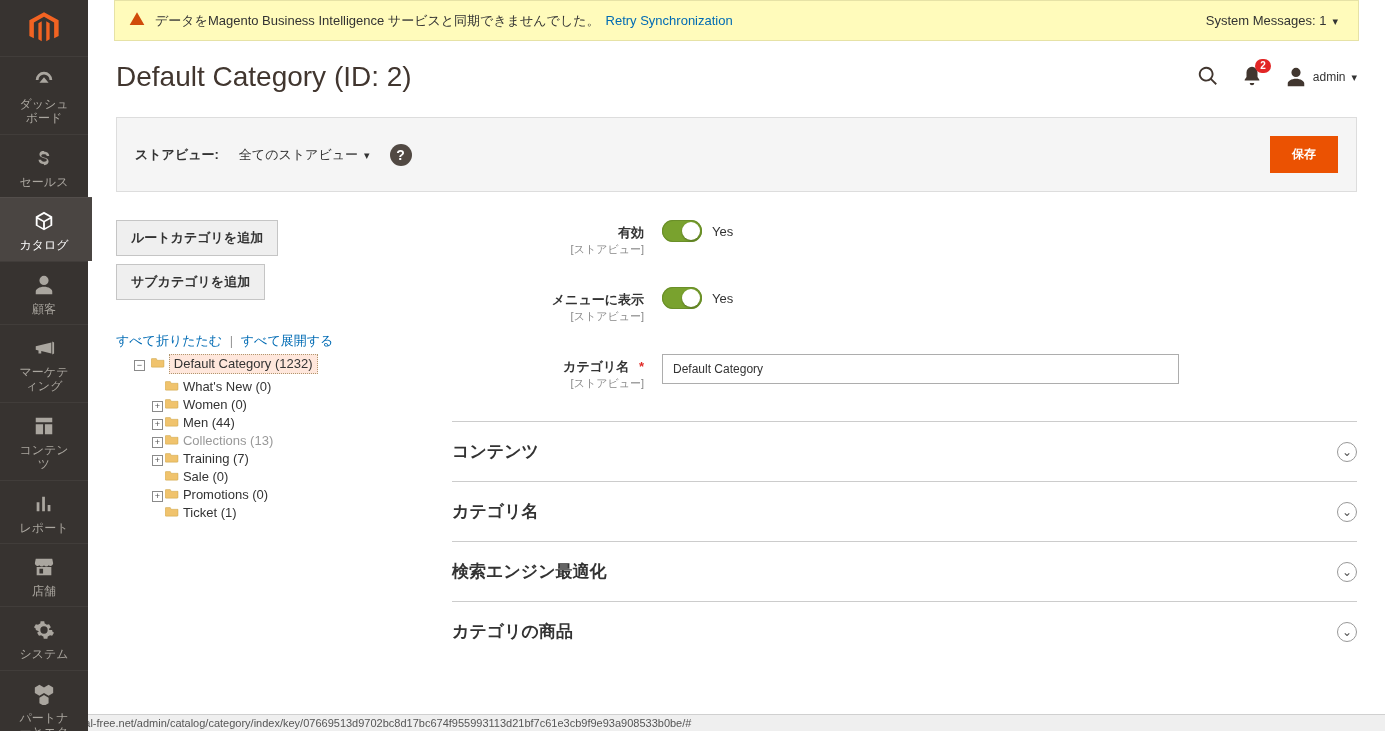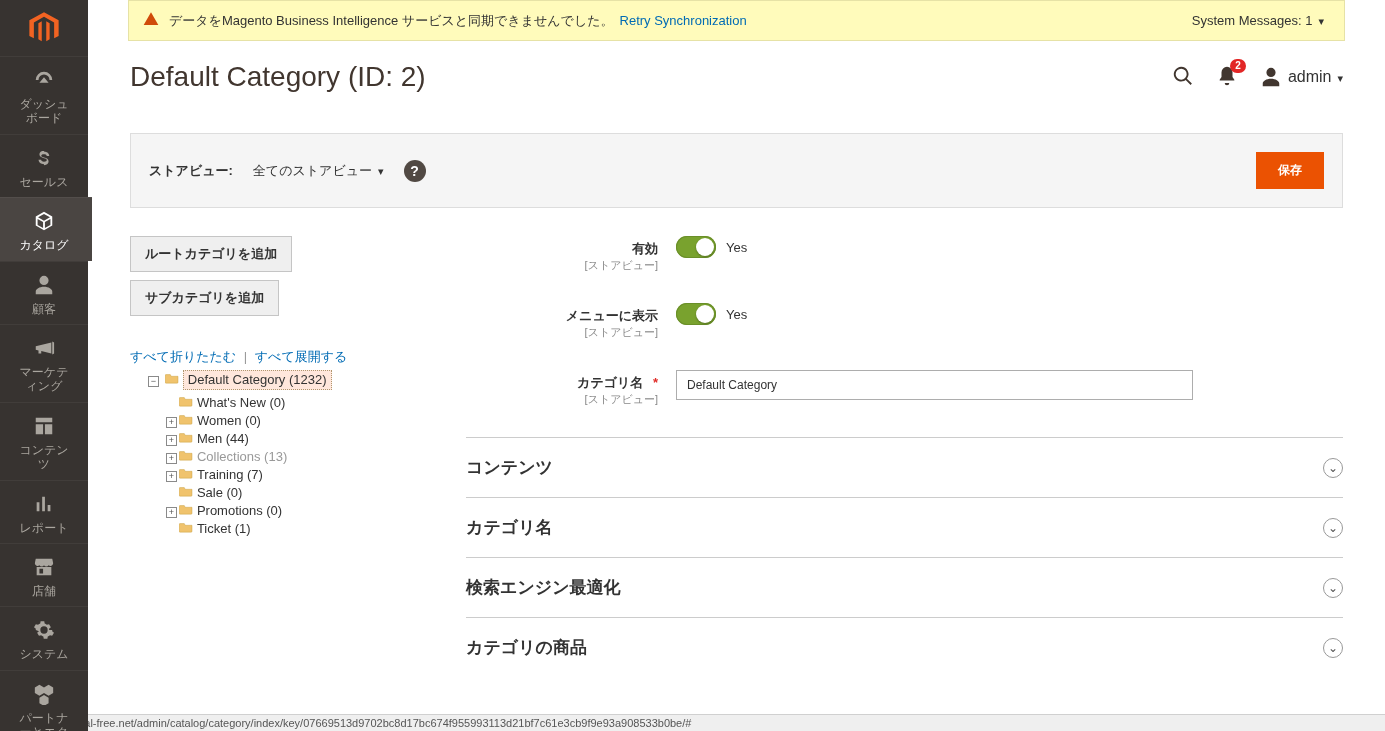--- a/index.html
+++ b/index.html
@@ -49,21 +49,21 @@
   .nav-item .icon-slot {
     height: 26px;
     display:flex; align-items:center; justify-content:center;
     margin-bottom:4px;
   }
   .nav-item svg { width:22px; height:22px; fill: currentColor; }
 
   
   .main {
     margin-left: 88px;
-    padding: 0 42px;
+    padding: 0 28px;
   }
 
   
   .sys-msg {
     margin: 0 -2px 20px -2px;
     background: #fffbbb;
     border: 1px solid #e6e2a6;
     padding: 10px 20px 10px 14px;
     display: flex;
     align-items: center;
@@ -77,39 +77,39 @@
   .sys-msg .warn-icon svg { width:16px; height:16px; fill:#d04b0a;}
   .sys-msg .link { color:#006bb4; margin-left:6px; cursor:pointer; }
   .sys-msg .spacer { flex:1; }
   .sys-msg .count-label { font-size:13px; }
   .sys-msg .chev { margin-left:6px; }
 
   
   .title-row {
     display:flex;
     align-items:center;
-    margin-bottom: 40px;
+    margin-bottom: 24px;
     gap: 20px;
   }
   .page-title {
     font-size: 28px;
     font-weight: 400;
     color:#41362f;
     flex:1;
   }
   .title-actions { display:flex; align-items:center; gap:22px; }
   .title-actions .icon-btn { cursor:pointer; color:#41362f; position:relative;}
   .title-actions svg { width:22px; height:22px; fill:#41362f; }
   .notif-badge {
     position:absolute; top:-6px; right:-8px;
     background:#e22626; color:#fff;
     font-size:10px; line-height:14px;
     border-radius:8px; padding:0 5px; font-weight:600;
   }
-  .admin-account { display:flex; align-items:center; gap:6px; cursor:pointer; font-size:16px;text-align:center;}
+  .admin-account { display:flex; align-items:center; gap:6px; cursor:pointer; font-size:12px;text-align:center;}
 
   
   .scope-bar {
     background:#f5f5f5;
     border:1px solid #ddd;
     padding: 18px 18px;
     display:flex;
     align-items:center;
     margin-bottom: 28px;
   }

